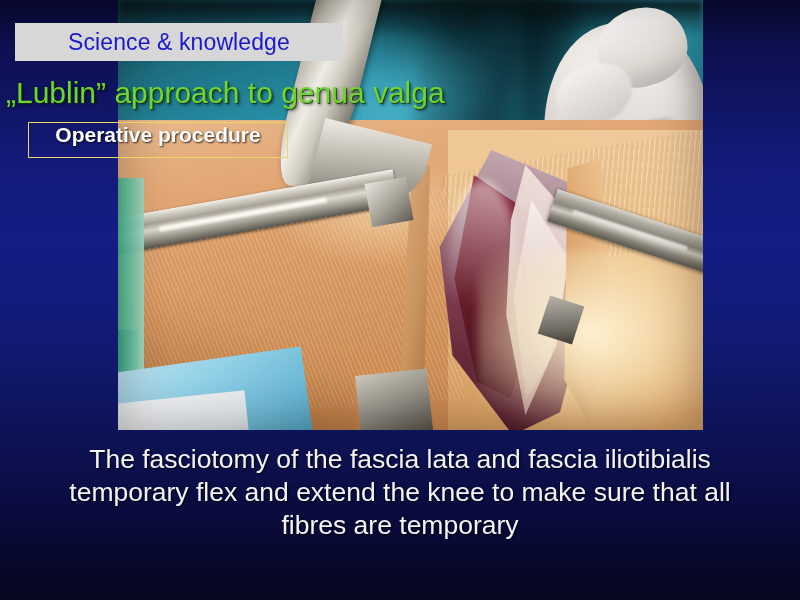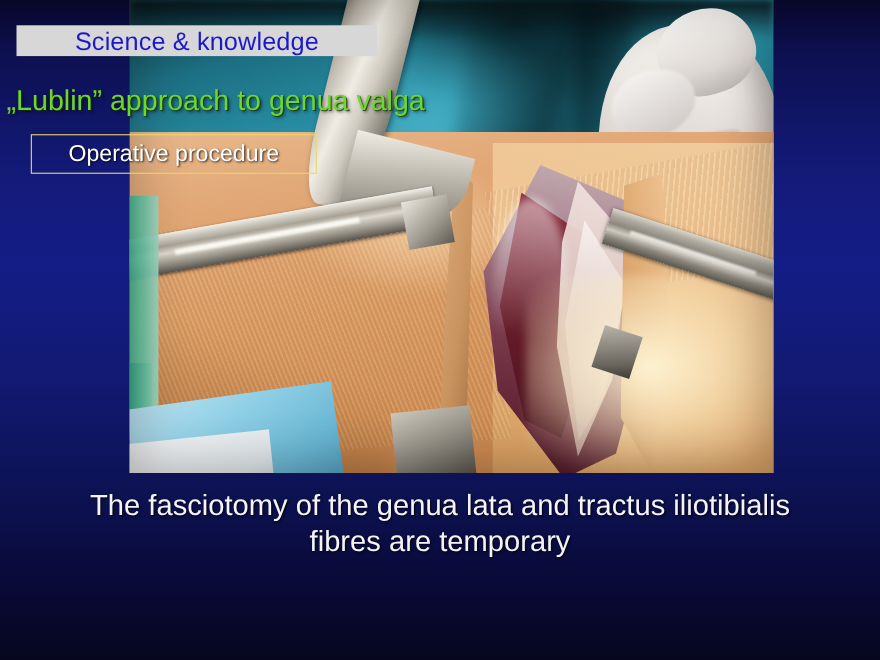--- a/index.html
+++ b/index.html
@@ -263,54 +263,54 @@
     left: 0; top: 0; width: 585px; height: 430px;
     box-shadow: inset 0 0 50px rgba(20,10,0,.32);
   }
 
   
   #science-box {
     position: absolute;
     left: 15px;
     top: 23px;
     width: 328px;
-    height: 28px;
+    height: 38px;
     background: #d7d7d7;
     display: flex;
     align-items: center;
     justify-content: center;
   }
   #science-label {
     color: #1a18c8;
     font-size: 23px;
     letter-spacing: .1px;
     white-space: nowrap;
   }
 
   #main-title {
     position: absolute;
     left: 6px;
     top: 76px;
     width: 540px;
     color: #6fd62b;
-    font-size: 26px;
+    font-size: 30px;
     white-space: nowrap;
     text-shadow: 1px 1px 0 rgba(20,50,10,.75), 2px 2px 3px rgba(0,0,0,.55);
   }
 
   #operative-box {
     position: absolute;
     left: 28px;
     top: 122px;
     width: 258px;
     height: 34px;
     border: 1px solid #e8d86a;
     display: flex;
-    align-items: center;
     justify-content: center;
+    font-weight: bold;
   }
   #operative-label {
     color: #ffffff;
     font-size: 21px;
     white-space: nowrap;
     text-shadow: 1px 1px 2px rgba(0,0,0,.8);
   }
 
   #caption {
     position: absolute;
@@ -383,17 +383,18 @@
     <span id="science-label">Science &amp; knowledge</span>
   </div>
 
   <div id="main-title">„Lublin” approach to genua valga</div>
 
   <div id="operative-box">
     <span id="operative-label">Operative procedure</span>
   </div>
 
   <div id="caption">
-    <div>The fasciotomy of the genua lata and tractus iliotibialis</div>
+    <div>The fasciotomy of the fascia lata and fascia iliotibialis</div>
+    <div>temporary flex and extend the knee to make sure that all</div>
     <div>fibres are temporary</div>
   </div>
 
 </div>
 
 </body></html>

